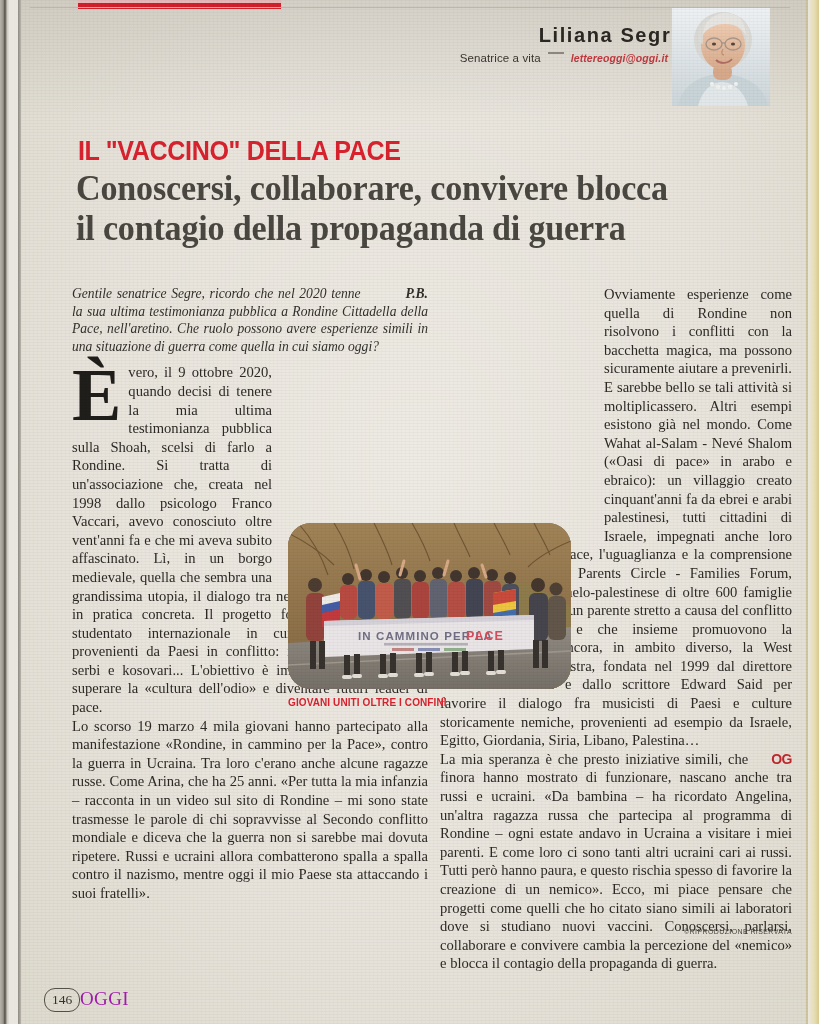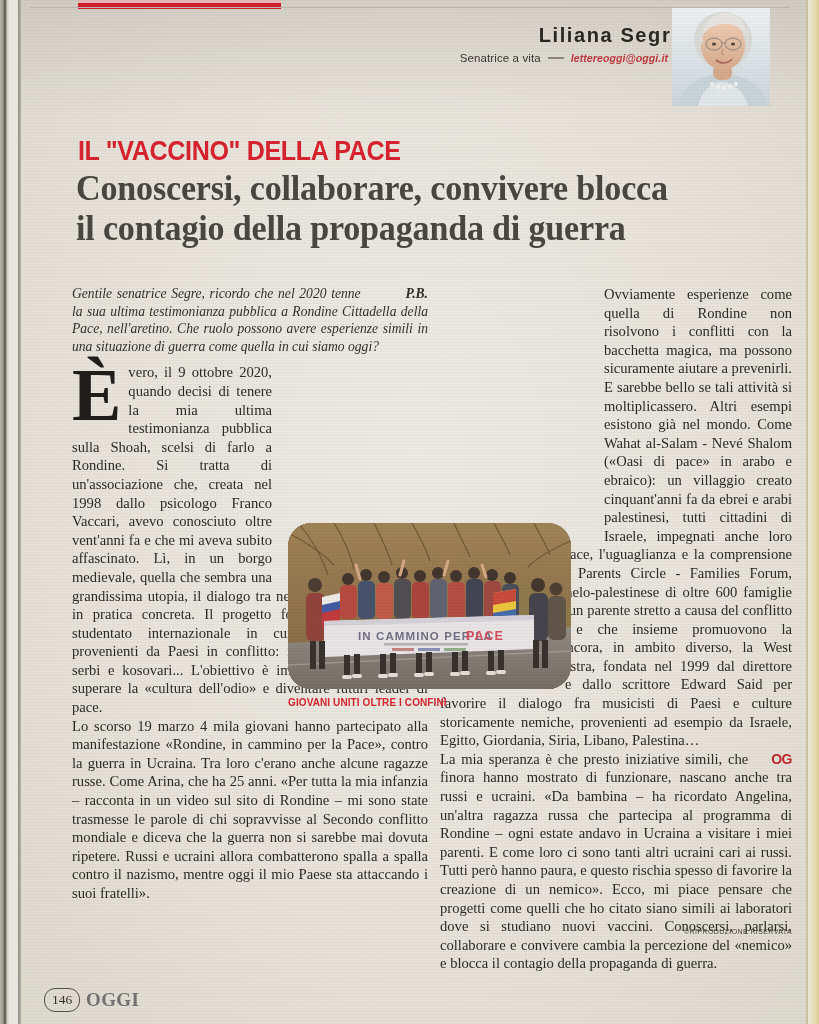--- a/index.html
+++ b/index.html
@@ -91,21 +91,20 @@
     font-weight: bold;
     font-size: 20px;
     letter-spacing: 1.6px;
     color: #2b2823;
     white-space: nowrap;
   }
   .author-role-row {
     position: absolute;
     right: 122px; top: 46px;
     display: flex;
-    align-items: center;
     gap: 7px;
     white-space: nowrap;
   }
   .author-role {
     font-family: "Liberation Sans", sans-serif;
     font-size: 11.5px;
     color: #3a3630;
     letter-spacing: .1px;
   }
   .role-dash {
@@ -268,39 +267,37 @@
     font-size: 7px;
     letter-spacing: .4px;
     color: #4a4640;
   }
 
   
   .footer {
     position: absolute;
     left: 44px; top: 988px;
     display: flex;
-    align-items: center;
-    gap: 6px;
   }
   .folio {
     width: 34px; height: 22px;
     border: 1.4px solid #55524c;
     border-radius: 11px;
     display: flex;
     align-items: center;
     justify-content: center;
     font-family: "Liberation Serif", serif;
     font-size: 13.5px;
     color: #35322d;
   }
   .logo-oggi {
     font-family: "Liberation Serif", serif;
-    font-weight: bold;
+    font-weight: normal;
     font-size: 19px;
-    color: #737373;
+    color: #a21caf;
     letter-spacing: .4px;
   }
 
   
   .grain {
     position: absolute;
     left: 21px; top: 0;
     width: 787px; height: 1024px;
     pointer-events: none;
     opacity: .05;

